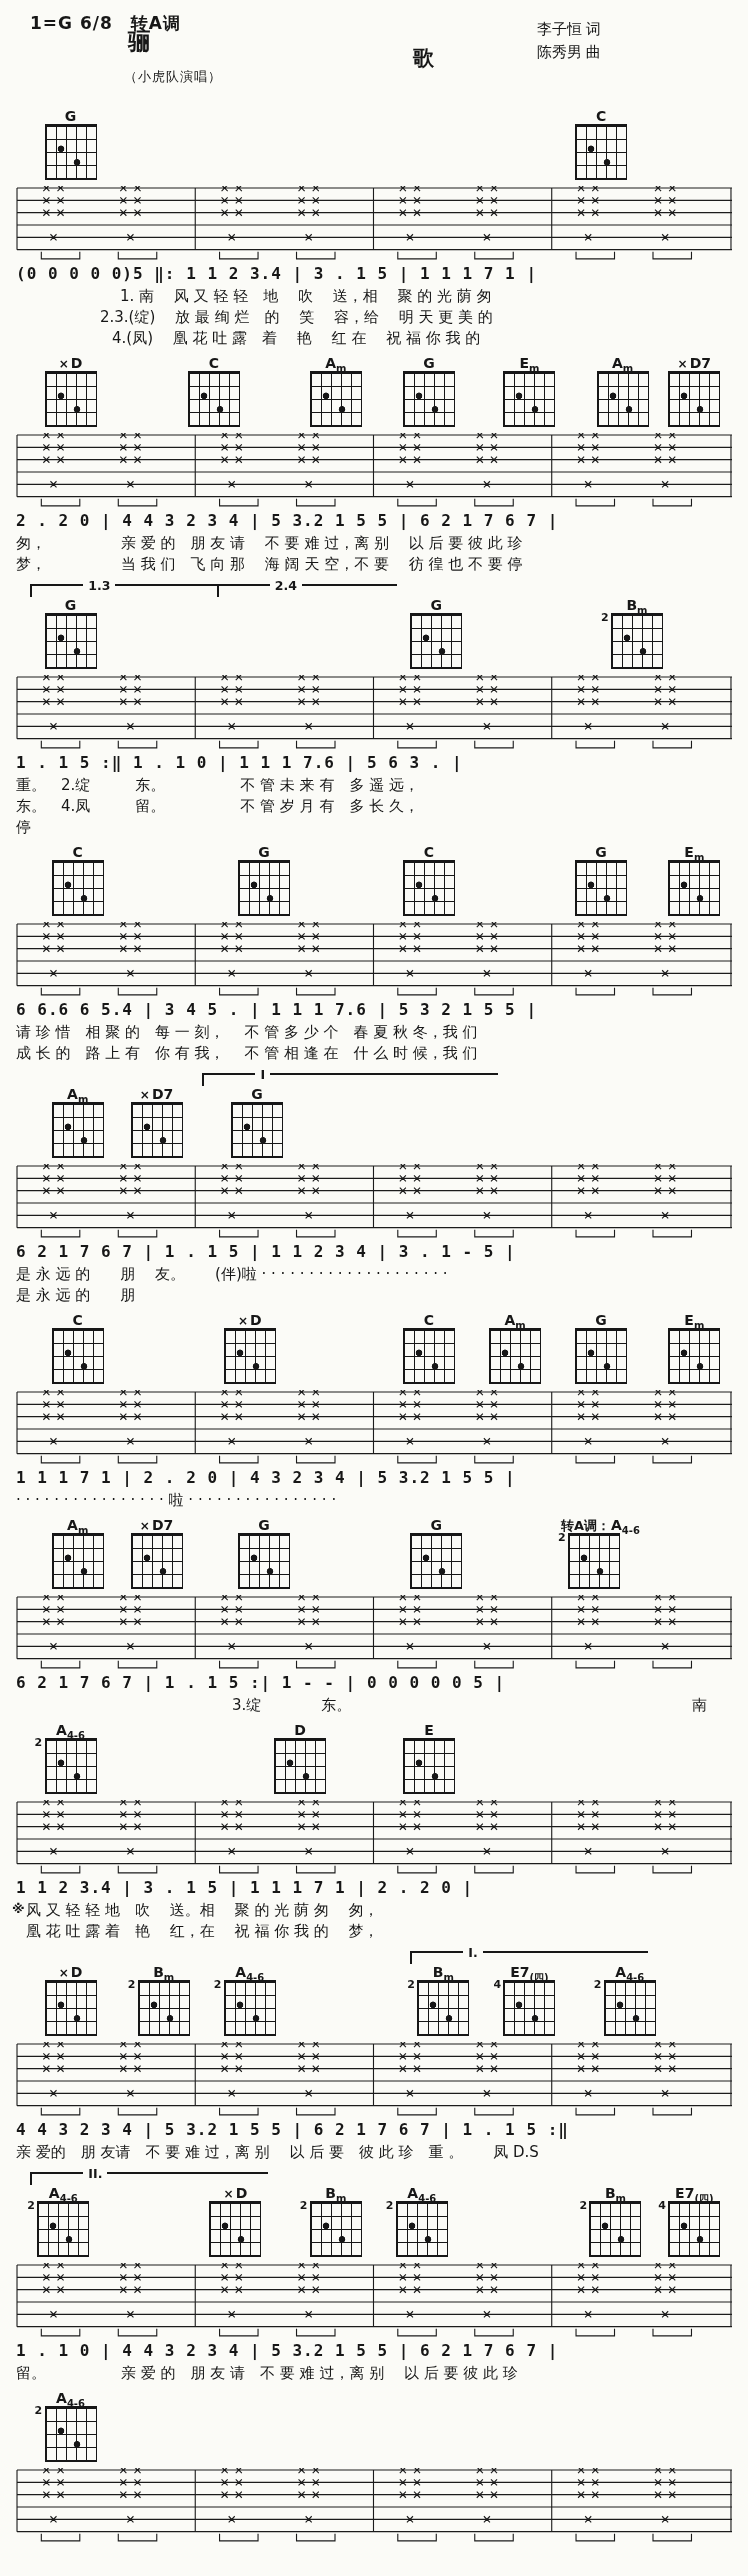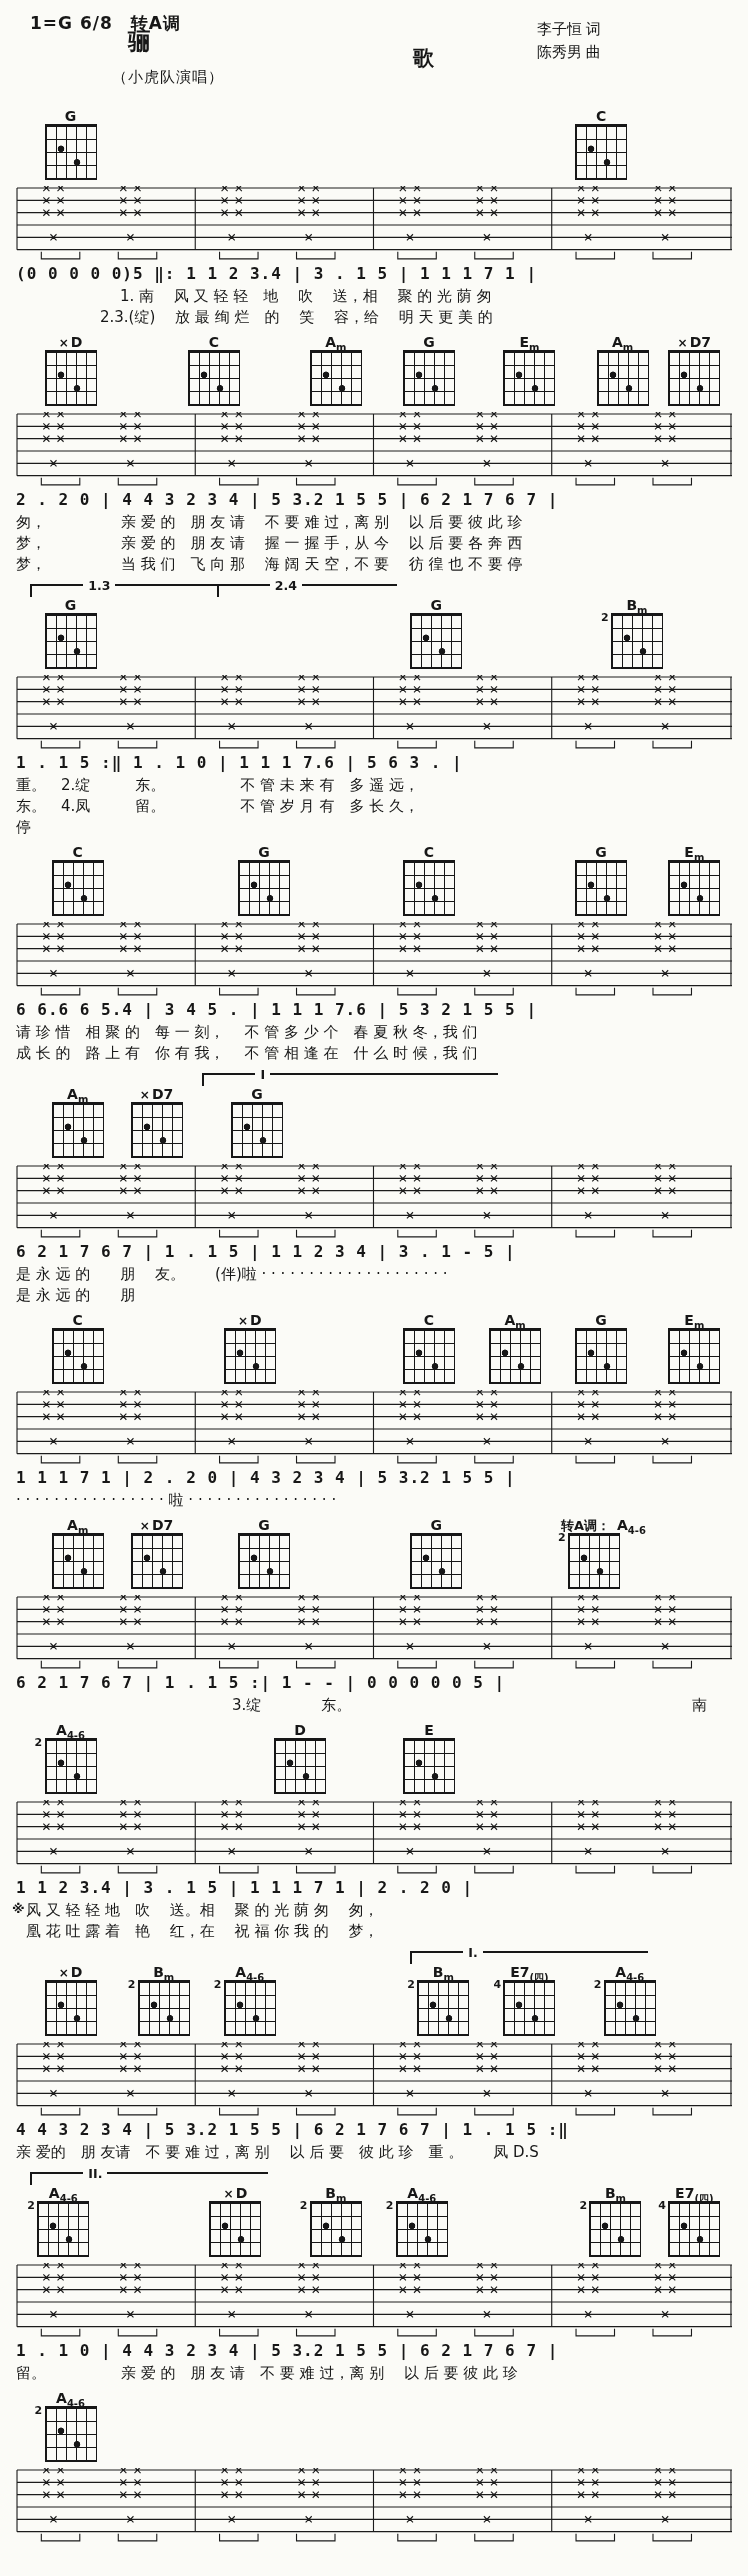--- a/index.html
+++ b/index.html
@@ -5,34 +5,34 @@
   html,body{margin:0;padding:0;background:#e8e8e4;}
   .page{position:relative;width:749px;min-height:2576px;margin:0 auto;background:#fbfbf7;
         color:#171717;box-sizing:border-box;padding:12px 16px 8px 16px;
         font-family:"Liberation Serif", serif;}
   
   .hdr{position:relative;height:96px;}
   .keyline{position:absolute;left:14px;top:0;font-size:17px;font-weight:bold;
            font-family:"DejaVu Sans",sans-serif;letter-spacing:1px;text-align:center;}
   .title-a{position:absolute;left:112px;top:14px;font-size:23px;font-weight:bold;}
   .title-b{position:absolute;left:397px;top:32px;font-size:21px;font-weight:bold;}
-  .performer{position:absolute;left:96px;top:56px;font-size:15px;letter-spacing:1px;text-align:center;}
+  .performer{position:absolute;left:108px;top:56px;font-size:13px;letter-spacing:1px;text-align:center;}
   .authors{position:absolute;left:521px;top:6px;font-size:15px;line-height:1.55;text-align:left;}
   
   .sys{position:relative;margin-bottom:5px;}
   .voltarow{position:relative;height:16px;}
   .volta{position:absolute;top:3px;height:11px;border-top:2px solid #171717;border-left:2px solid #171717;padding-left:35px;}
   .volta span{position:relative;top:-10px;left:16px;background:#fbfbf7;padding:0 5px;
               font-size:12.5px;font-weight:bold;font-family:"DejaVu Sans",sans-serif;}
   .chordrow{position:relative;height:76px;}
   .chord{position:absolute;top:0;width:66px;text-align:center;}
   .cname{height:15px;font-size:14px;font-weight:bold;font-family:"DejaVu Sans",sans-serif;white-space:nowrap;}
   .cname .pfx{font-size:12px;margin-right:2px;}
   .cname .csub{font-size:10px;vertical-align:sub;}
-  .cname .cnote{font-size:13px;margin-right:7px;}
+  .cname .cnote{font-size:13px;margin-right:1px;}
   .cgrid{position:relative;margin:1px auto 0 auto;width:52px;height:56px;
          border:1px solid #171717;border-top:3px solid #171717;box-sizing:border-box;
          background:
            radial-gradient(circle at 30% 42%, #171717 3px, rgba(0,0,0,0) 3.6px),
            radial-gradient(circle at 62% 68%, #171717 3px, rgba(0,0,0,0) 3.6px),
            repeating-linear-gradient(90deg,#171717 0 1px,rgba(0,0,0,0) 1px 10px),
            repeating-linear-gradient(0deg,#171717 0 1px,rgba(0,0,0,0) 1px 13px);}
   .lpos{position:absolute;left:-11px;top:-5px;font-size:11px;font-weight:bold;
         font-family:"DejaVu Sans",sans-serif;}
   .staff{position:relative;height:78px;margin-top:2px;}
@@ -73,20 +73,21 @@
           </div>
         </div>
         <div class="staff">
           <svg viewBox="0 0 708 76" preserveAspectRatio="none">
             <path d="M1 2 H707 M1 14 H707 M1 26 H707 M1 38 H707 M1 50 H707 M1 62 H707 M1 2 V62 M177 2 V62 M353 2 V62 M529 2 V62 M706 2 V62 M27 -1 L33 5 M33 -1 L27 5 M27 11 L33 17 M33 11 L27 17 M27 23 L33 29 M33 23 L27 29 M41 -1 L47 5 M47 -1 L41 5 M41 11 L47 17 M47 11 L41 17 M41 23 L47 29 M47 23 L41 29 M34 47 L40 53 M40 47 L34 53 M25 64 v7 h38 v-7 M103 -1 L109 5 M109 -1 L103 5 M103 11 L109 17 M109 11 L103 17 M103 23 L109 29 M109 23 L103 29 M117 -1 L123 5 M123 -1 L117 5 M117 11 L123 17 M123 11 L117 17 M117 23 L123 29 M123 23 L117 29 M110 47 L116 53 M116 47 L110 53 M101 64 v7 h38 v-7 M203 -1 L209 5 M209 -1 L203 5 M203 11 L209 17 M209 11 L203 17 M203 23 L209 29 M209 23 L203 29 M217 -1 L223 5 M223 -1 L217 5 M217 11 L223 17 M223 11 L217 17 M217 23 L223 29 M223 23 L217 29 M210 47 L216 53 M216 47 L210 53 M201 64 v7 h38 v-7 M279 -1 L285 5 M285 -1 L279 5 M279 11 L285 17 M285 11 L279 17 M279 23 L285 29 M285 23 L279 29 M293 -1 L299 5 M299 -1 L293 5 M293 11 L299 17 M299 11 L293 17 M293 23 L299 29 M299 23 L293 29 M286 47 L292 53 M292 47 L286 53 M277 64 v7 h38 v-7 M379 -1 L385 5 M385 -1 L379 5 M379 11 L385 17 M385 11 L379 17 M379 23 L385 29 M385 23 L379 29 M393 -1 L399 5 M399 -1 L393 5 M393 11 L399 17 M399 11 L393 17 M393 23 L399 29 M399 23 L393 29 M386 47 L392 53 M392 47 L386 53 M377 64 v7 h38 v-7 M455 -1 L461 5 M461 -1 L455 5 M455 11 L461 17 M461 11 L455 17 M455 23 L461 29 M461 23 L455 29 M469 -1 L475 5 M475 -1 L469 5 M469 11 L475 17 M475 11 L469 17 M469 23 L475 29 M475 23 L469 29 M462 47 L468 53 M468 47 L462 53 M453 64 v7 h38 v-7 M555 -1 L561 5 M561 -1 L555 5 M555 11 L561 17 M561 11 L555 17 M555 23 L561 29 M561 23 L555 29 M569 -1 L575 5 M575 -1 L569 5 M569 11 L575 17 M575 11 L569 17 M569 23 L575 29 M575 23 L569 29 M562 47 L568 53 M568 47 L562 53 M553 64 v7 h38 v-7 M631 -1 L637 5 M637 -1 L631 5 M631 11 L637 17 M637 11 L631 17 M631 23 L637 29 M637 23 L631 29 M645 -1 L651 5 M651 -1 L645 5 M645 11 L651 17 M651 11 L645 17 M645 23 L651 29 M651 23 L645 29 M638 47 L644 53 M644 47 L638 53 M629 64 v7 h38 v-7 " stroke="#1c1c1c" stroke-width="1.1" fill="none"></path>
           </svg>
         </div>
         <div class="nums">(0 0 0 0 0)5 ‖: 1 1 2 3.4 | 3 . 1 5 | 1 1 1 7 1 |</div>
         <div class="lyr" style="padding-left: 104px;">1. 南　 风 又 轻 轻　地　 吹　 送，相　 聚 的 光 荫 匆</div>
         <div class="lyr" style="padding-left: 84px;">2.3.(绽)　 放 最 绚 烂　的　 笑　 容，给　 明 天 更 美 的</div>
+        <div class="lyr" style="padding-left: 96px;">4.(凤)　 凰 花 吐 露　着　 艳　 红 在　 祝 福 你 我 的</div>
       </div>
       <div class="sys">
         <div class="chordrow">
           <div class="chord" style="left: 3%;">
             <div class="cname"><span class="pfx">×</span><span>D</span></div>
             <div class="cgrid"></div>
           </div>
           <div class="chord" style="left: 23%;">
             <div class="cname"><span>C</span></div>
             <div class="cgrid"></div>
@@ -112,21 +113,20 @@
             <div class="cgrid"></div>
           </div>
         </div>
         <div class="staff">
           <svg viewBox="0 0 708 76" preserveAspectRatio="none">
             <path d="M1 2 H707 M1 14 H707 M1 26 H707 M1 38 H707 M1 50 H707 M1 62 H707 M1 2 V62 M177 2 V62 M353 2 V62 M529 2 V62 M706 2 V62 M27 -1 L33 5 M33 -1 L27 5 M27 11 L33 17 M33 11 L27 17 M27 23 L33 29 M33 23 L27 29 M41 -1 L47 5 M47 -1 L41 5 M41 11 L47 17 M47 11 L41 17 M41 23 L47 29 M47 23 L41 29 M34 47 L40 53 M40 47 L34 53 M25 64 v7 h38 v-7 M103 -1 L109 5 M109 -1 L103 5 M103 11 L109 17 M109 11 L103 17 M103 23 L109 29 M109 23 L103 29 M117 -1 L123 5 M123 -1 L117 5 M117 11 L123 17 M123 11 L117 17 M117 23 L123 29 M123 23 L117 29 M110 47 L116 53 M116 47 L110 53 M101 64 v7 h38 v-7 M203 -1 L209 5 M209 -1 L203 5 M203 11 L209 17 M209 11 L203 17 M203 23 L209 29 M209 23 L203 29 M217 -1 L223 5 M223 -1 L217 5 M217 11 L223 17 M223 11 L217 17 M217 23 L223 29 M223 23 L217 29 M210 47 L216 53 M216 47 L210 53 M201 64 v7 h38 v-7 M279 -1 L285 5 M285 -1 L279 5 M279 11 L285 17 M285 11 L279 17 M279 23 L285 29 M285 23 L279 29 M293 -1 L299 5 M299 -1 L293 5 M293 11 L299 17 M299 11 L293 17 M293 23 L299 29 M299 23 L293 29 M286 47 L292 53 M292 47 L286 53 M277 64 v7 h38 v-7 M379 -1 L385 5 M385 -1 L379 5 M379 11 L385 17 M385 11 L379 17 M379 23 L385 29 M385 23 L379 29 M393 -1 L399 5 M399 -1 L393 5 M393 11 L399 17 M399 11 L393 17 M393 23 L399 29 M399 23 L393 29 M386 47 L392 53 M392 47 L386 53 M377 64 v7 h38 v-7 M455 -1 L461 5 M461 -1 L455 5 M455 11 L461 17 M461 11 L455 17 M455 23 L461 29 M461 23 L455 29 M469 -1 L475 5 M475 -1 L469 5 M469 11 L475 17 M475 11 L469 17 M469 23 L475 29 M475 23 L469 29 M462 47 L468 53 M468 47 L462 53 M453 64 v7 h38 v-7 M555 -1 L561 5 M561 -1 L555 5 M555 11 L561 17 M561 11 L555 17 M555 23 L561 29 M561 23 L555 29 M569 -1 L575 5 M575 -1 L569 5 M569 11 L575 17 M575 11 L569 17 M569 23 L575 29 M575 23 L569 29 M562 47 L568 53 M568 47 L562 53 M553 64 v7 h38 v-7 M631 -1 L637 5 M637 -1 L631 5 M631 11 L637 17 M637 11 L631 17 M631 23 L637 29 M637 23 L631 29 M645 -1 L651 5 M651 -1 L645 5 M645 11 L651 17 M651 11 L645 17 M645 23 L651 29 M651 23 L645 29 M638 47 L644 53 M644 47 L638 53 M629 64 v7 h38 v-7 " stroke="#1c1c1c" stroke-width="1.1" fill="none"></path>
           </svg>
         </div>
         <div class="nums">2 . 2 0 | 4 4 3 2 3 4 | 5 3.2 1 5 5 | 6 2 1 7 6 7 |</div>
         <div class="lyr">匆，　　　　　亲 爱 的　朋 友 请　 不 要 难 过，离 别　 以 后 要 彼 此 珍</div>
-        <div class="lyr">梦，　　　　　亲 爱 的　朋 友 请　 握 一 握 手，从 今　 以 后 要 各 奔 西</div>
         <div class="lyr">梦，　　　　　当 我 们　飞 向 那　 海 阔 天 空，不 要　 彷 徨 也 不 要 停</div>
       </div>
       <div class="sys">
         <div class="voltarow">
           <div class="volta" style="left: 2%; width: 22%;"><span>1.3</span></div>
           <div class="volta" style="left: 28%; width: 20%;"><span>2.4</span></div>
         </div>
         <div class="chordrow">
           <div class="chord" style="left: 3%;">
             <div class="cname"><span>G</span></div>

